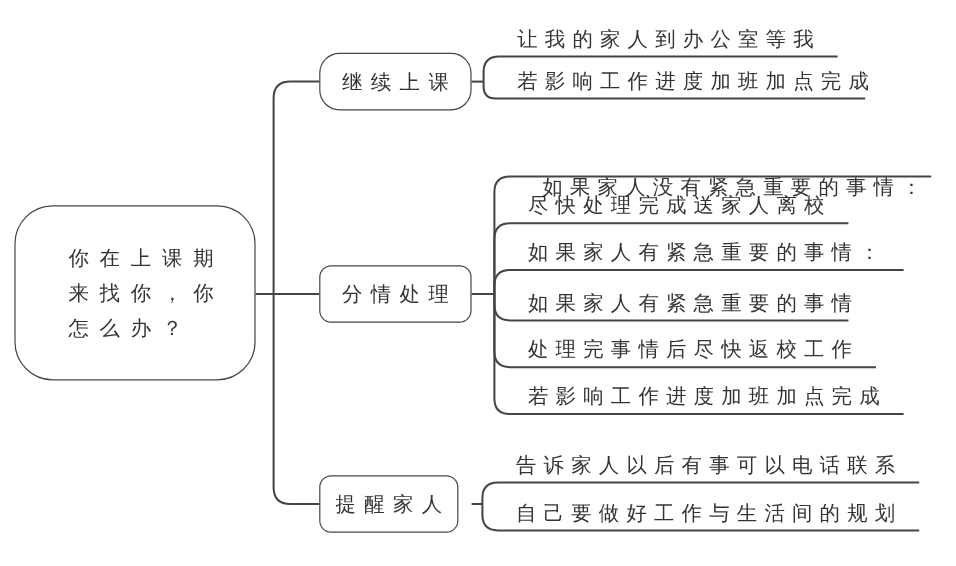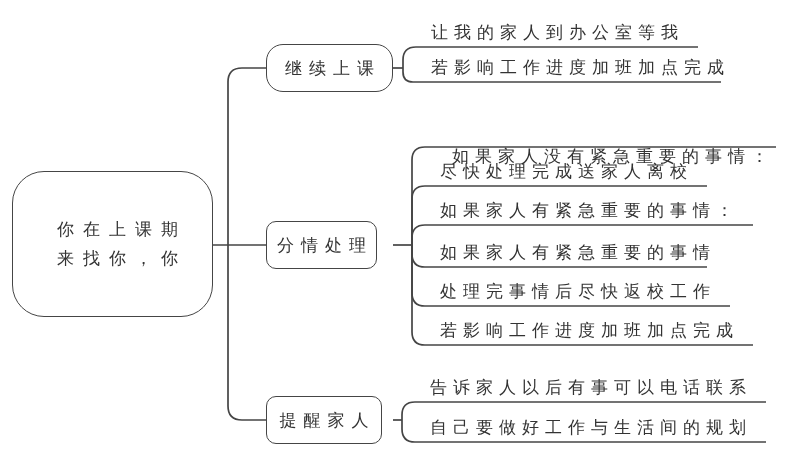--- a/index.html
+++ b/index.html
@@ -89,29 +89,30 @@
       <path d="M 412 245 V 293 Q 412 306 425 306 H 730" fill="none" stroke="#454545" stroke-width="1.7"></path>
       <path d="M 412 245 V 332 Q 412 345 425 345 H 753" fill="none" stroke="#454545" stroke-width="1.7"></path>
       <path d="M 402 420 V 415 Q 402 402 415 402 H 766" fill="none" stroke="#454545" stroke-width="1.7"></path>
       <path d="M 402 420 V 429 Q 402 442 415 442 H 766" fill="none" stroke="#454545" stroke-width="1.7"></path>
     </svg>
 
   <div class="node-box root-box" id="root-node" style="left:12px; top:171px; width:201px; height:146px;">
     <div class="root-text" id="root-text">
         <div class="root-line">你在上课期</div>
         <div class="root-line">来找你，你</div>
+        <div class="root-line">怎么办？</div>
       </div>
   </div>
 
 <div class="node-box branch-box" style="left: 266px; top: 44px; width: 127px; height: 48px; border-radius: 17px;">
       <span class="branch-label">继续上课</span>
     </div>
     <div class="leaf" style="left: 431px; top: 19px;"><span class="leaf-label">让我的家人到办公室等我</span></div>
     <div class="leaf" style="left: 431px; top: 54px;"><span class="leaf-label">若影响工作进度加班加点完成</span></div>
-    <div class="node-box branch-box" style="left: 266px; top: 221px; width: 111px; height: 48px;">
+    <div class="node-box branch-box" style="left: 266px; top: 221px; width: 127px; height: 48px;">
       <span class="branch-label">分情处理</span>
     </div>
     <div class="leaf" style="left: 452px; top: 119px; margin-top: 24px;"><span class="leaf-label">如果家人没有紧急重要的事情：</span></div>
     <div class="leaf" style="left: 440px; top: 158px;"><span class="leaf-label">尽快处理完成送家人离校</span></div>
     <div class="leaf" style="left: 440px; top: 197px;"><span class="leaf-label">如果家人有紧急重要的事情：</span></div>
     <div class="leaf" style="left: 440px; top: 239px;"><span class="leaf-label">如果家人有紧急重要的事情</span></div>
     <div class="leaf" style="left: 440px; top: 278px;"><span class="leaf-label">处理完事情后尽快返校工作</span></div>
     <div class="leaf" style="left: 440px; top: 317px;"><span class="leaf-label">若影响工作进度加班加点完成</span></div>
     <div class="node-box branch-box" style="left: 266px; top: 396px; width: 116px; height: 48px;">
       <span class="branch-label">提醒家人</span>

